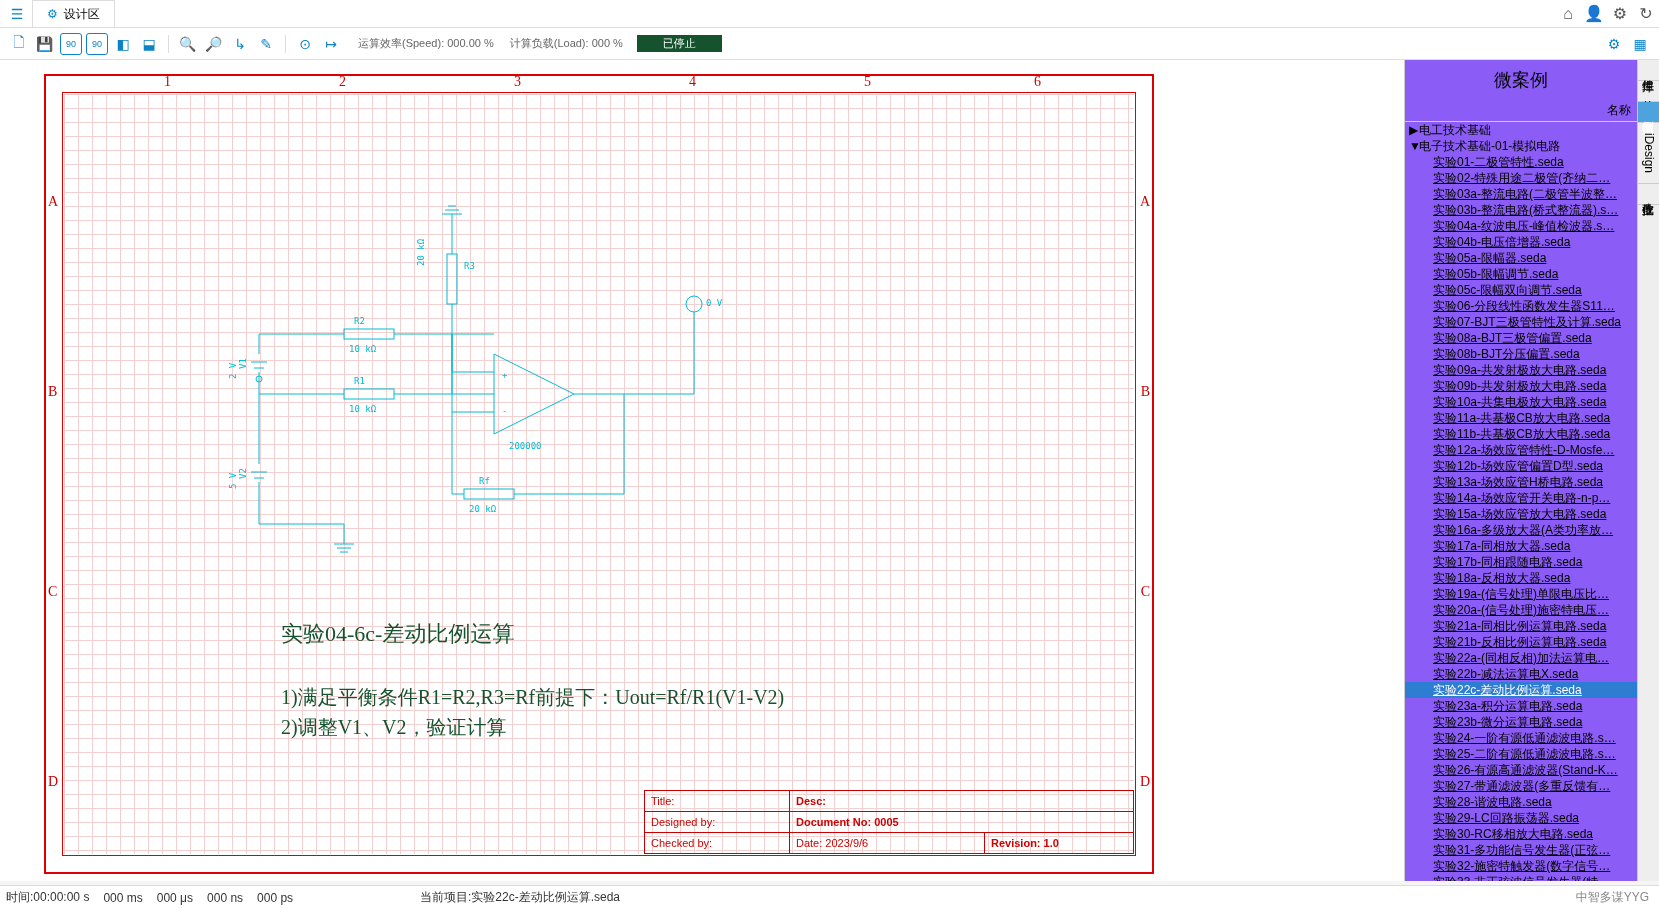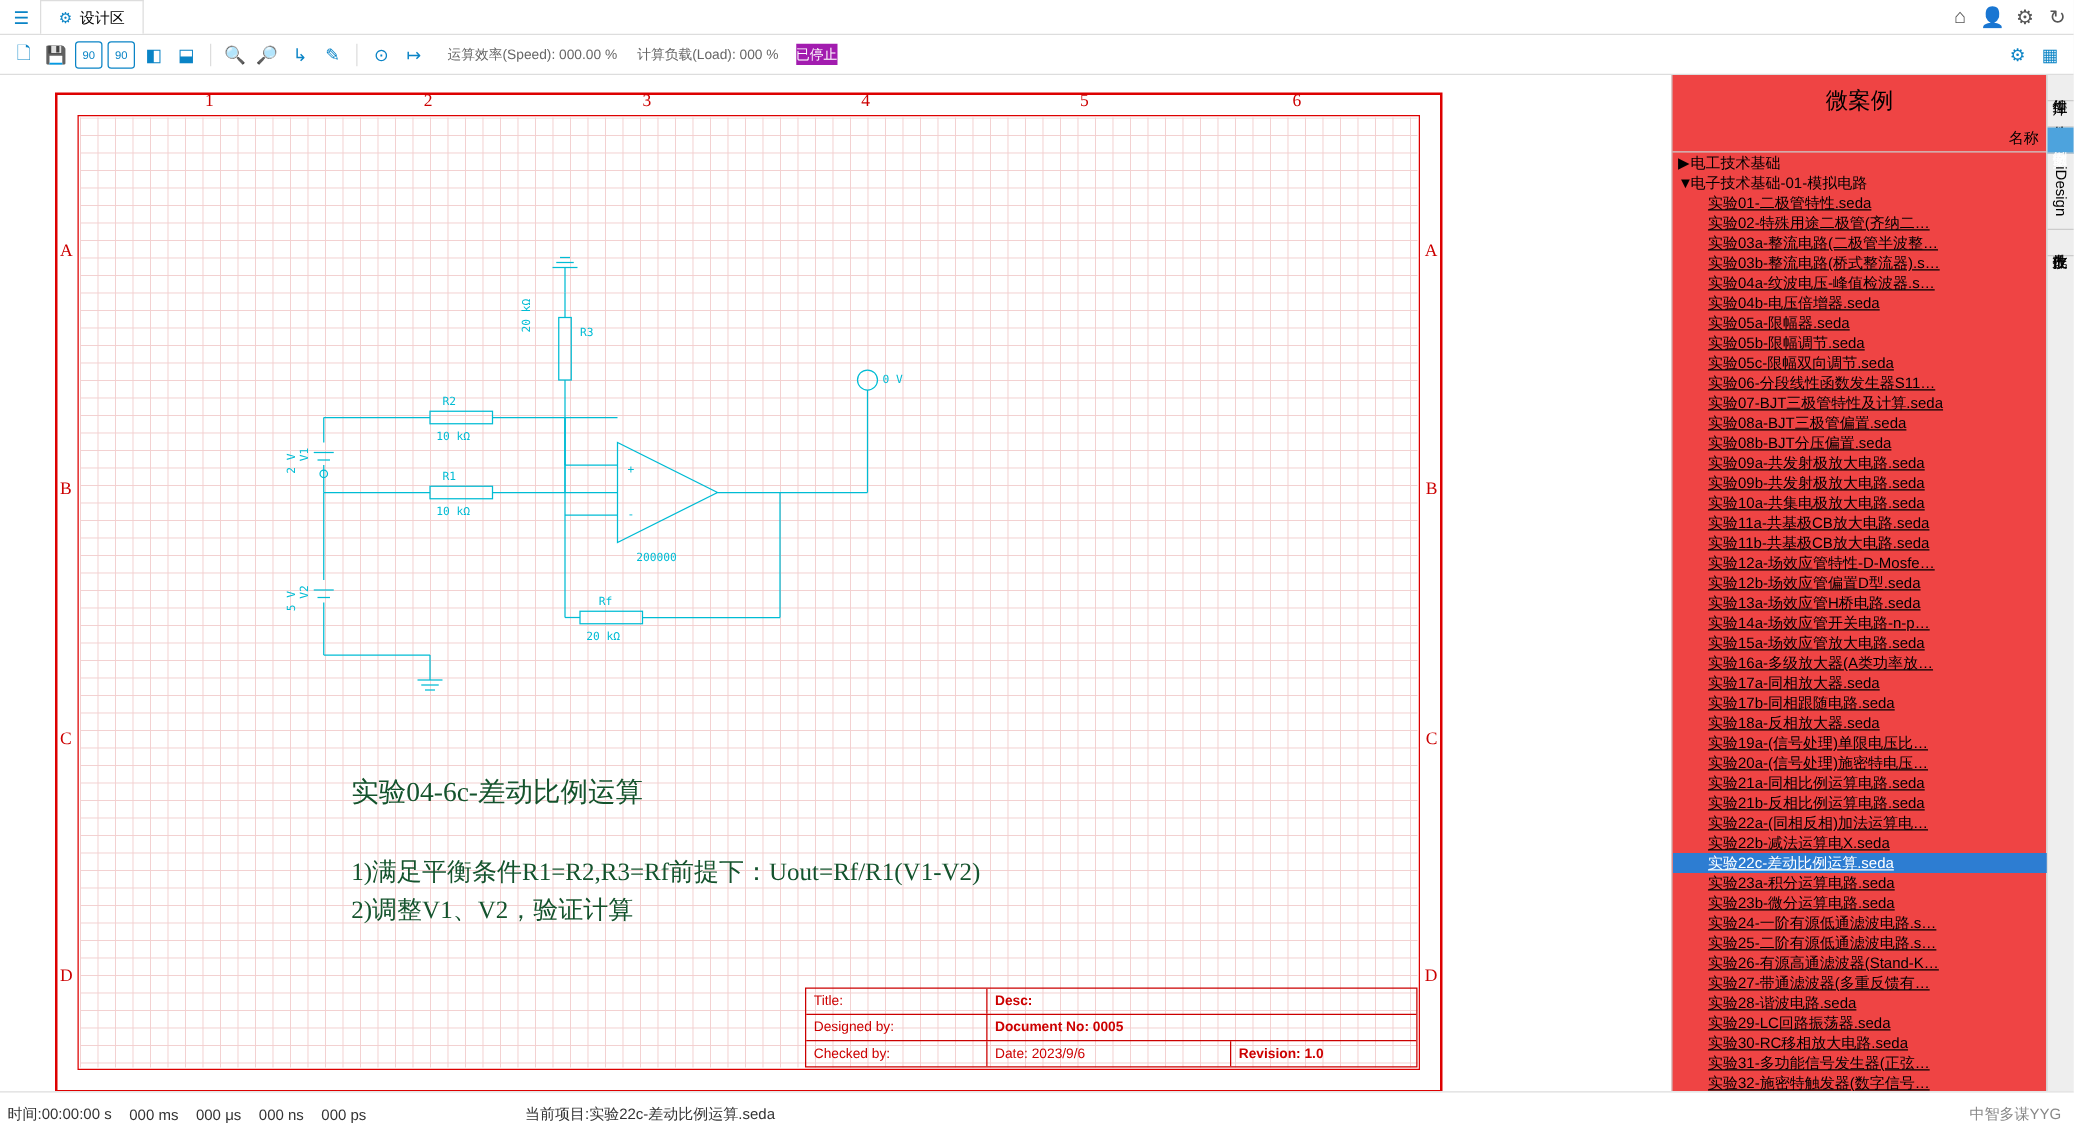--- a/index.html
+++ b/index.html
@@ -10,21 +10,21 @@
 .tabbar .menu-btn { width:22px; height:22px; display:flex; align-items:center; justify-content:center; color:#0a84c6; font-size:14px; }
 .tabbar .tab { height:27px; padding:0 14px; display:flex; align-items:center; gap:6px; font-size:12px; border:1px solid #ddd; border-bottom:none; background:#fff; margin-left:4px; }
 .tabbar .spacer { flex:1; }
 .tabbar .ricon { width:26px; height:26px; display:flex; align-items:center; justify-content:center; color:#555; font-size:16px; }
 
 
 .toolbar { height:32px; background:#fff; border-bottom:1px solid #ddd; display:flex; align-items:center; padding:0 8px; gap:4px; }
 .toolbar .tbtn { width:22px; height:22px; display:flex; align-items:center; justify-content:center; color:#0a84c6; font-size:14px; }
 .toolbar .sep { width:1px; height:18px; background:#ddd; margin:0 4px; }
 .toolbar .stat { font-size:11px; color:#666; margin-left:12px; }
-.toolbar .badge { background:#a21caf; color:#fff; font-size:11px; padding:1px 0; margin-left:10px; }
+.toolbar .badge { background:#14532d; color:#fff; font-size:11px; padding:1px 26px; margin-left:10px; }
 .toolbar .spacer { flex:1; }
 
 
 .main { display:flex; height:821px; }
 
 
 .canvas-wrap { flex:1; background:#fff; overflow:hidden; position:relative; }
 .sheet { position:absolute; left:44px; top:14px; width:1110px; height:800px; }
 .sheet-border { position:absolute; inset:0; border:2px solid #d00; }
 .sheet-border-inner { position:absolute; left:18px; top:18px; right:18px; bottom:18px; border:1px solid #d00; }
@@ -48,37 +48,37 @@
 .comp { stroke:#00bcd4; stroke-width:1; fill:none; }
 .clab { font-size:9px; fill:#00bcd4; font-family:monospace; }
 
 
 .note { position:absolute; color:#14532d; font-family:"SimSun",serif;margin-left:47px; }
 .note.t1 { left:190px; top:545px; font-size:22px; }
 .note.t2 { left:190px; top:610px; font-size:20px; }
 .note.t3 { left:190px; top:640px; font-size:20px; }
 
 
-.rpanel { width:300px; background:#ef4444; border-left:1px solid #ccc; display:flex; flex-direction:column; }
+.rpanel { width:233px; background:#8b5cf6; border-left:1px solid #ccc; display:flex; flex-direction:column; }
 .rpanel .title { text-align:center; font-size:18px; padding:8px 0; }
 .rpanel .hdr { font-size:12px; padding:2px 6px; border-bottom:1px solid #ccc;text-align:right; }
 .rpanel .tree { flex:1; overflow:auto; font-size:12px; line-height:16px; }
 .rpanel .tree .row { padding:0 4px 0 14px; white-space:nowrap; overflow:hidden; text-overflow:ellipsis; cursor:default; }
 .rpanel .tree .row.l1 { padding-left:4px; font-weight:normal; }
 .rpanel .tree .row.l2 { padding-left:28px;text-decoration:underline; }
 .rpanel .tree .row.sel { background:#2d7dd2; color:#fff; }
 .rpanel .tree .arrow { display:inline-block; width:10px; }
 
 
 .vtabs { width:22px; background:#eee; border-left:1px solid #ccc; display:flex; flex-direction:column; }
 .vtabs .vt { writing-mode:vertical-rl; font-size:12px; padding:10px 3px; border-bottom:1px solid #ccc; text-align:center; }
 .vtabs .vt.active { background:#4da3dd; color:#fff; }
 
 
-.status { position:absolute; left:0; right:0; bottom:0; height:36px; background:#fff; border-top:1px solid #ddd; display:flex; align-items:center; font-size:12px; color:#333; padding:0 6px; gap:6px; }
+.status { position:absolute; left:0; right:0; bottom:0; height:24px; background:#fff; border-top:1px solid #ddd; display:flex; align-items:center; font-size:12px; color:#333; padding:0 6px; gap:6px; }
 .status .seg { margin-right:8px; }
 .status .proj { position:absolute; left:420px; }
 .status .right { position:absolute; right:10px; color:#888; }
 </style>
 </head>
 <body>
 
 <div class="tabbar">
   <div class="menu-btn">☰</div>
   <div class="tab">

